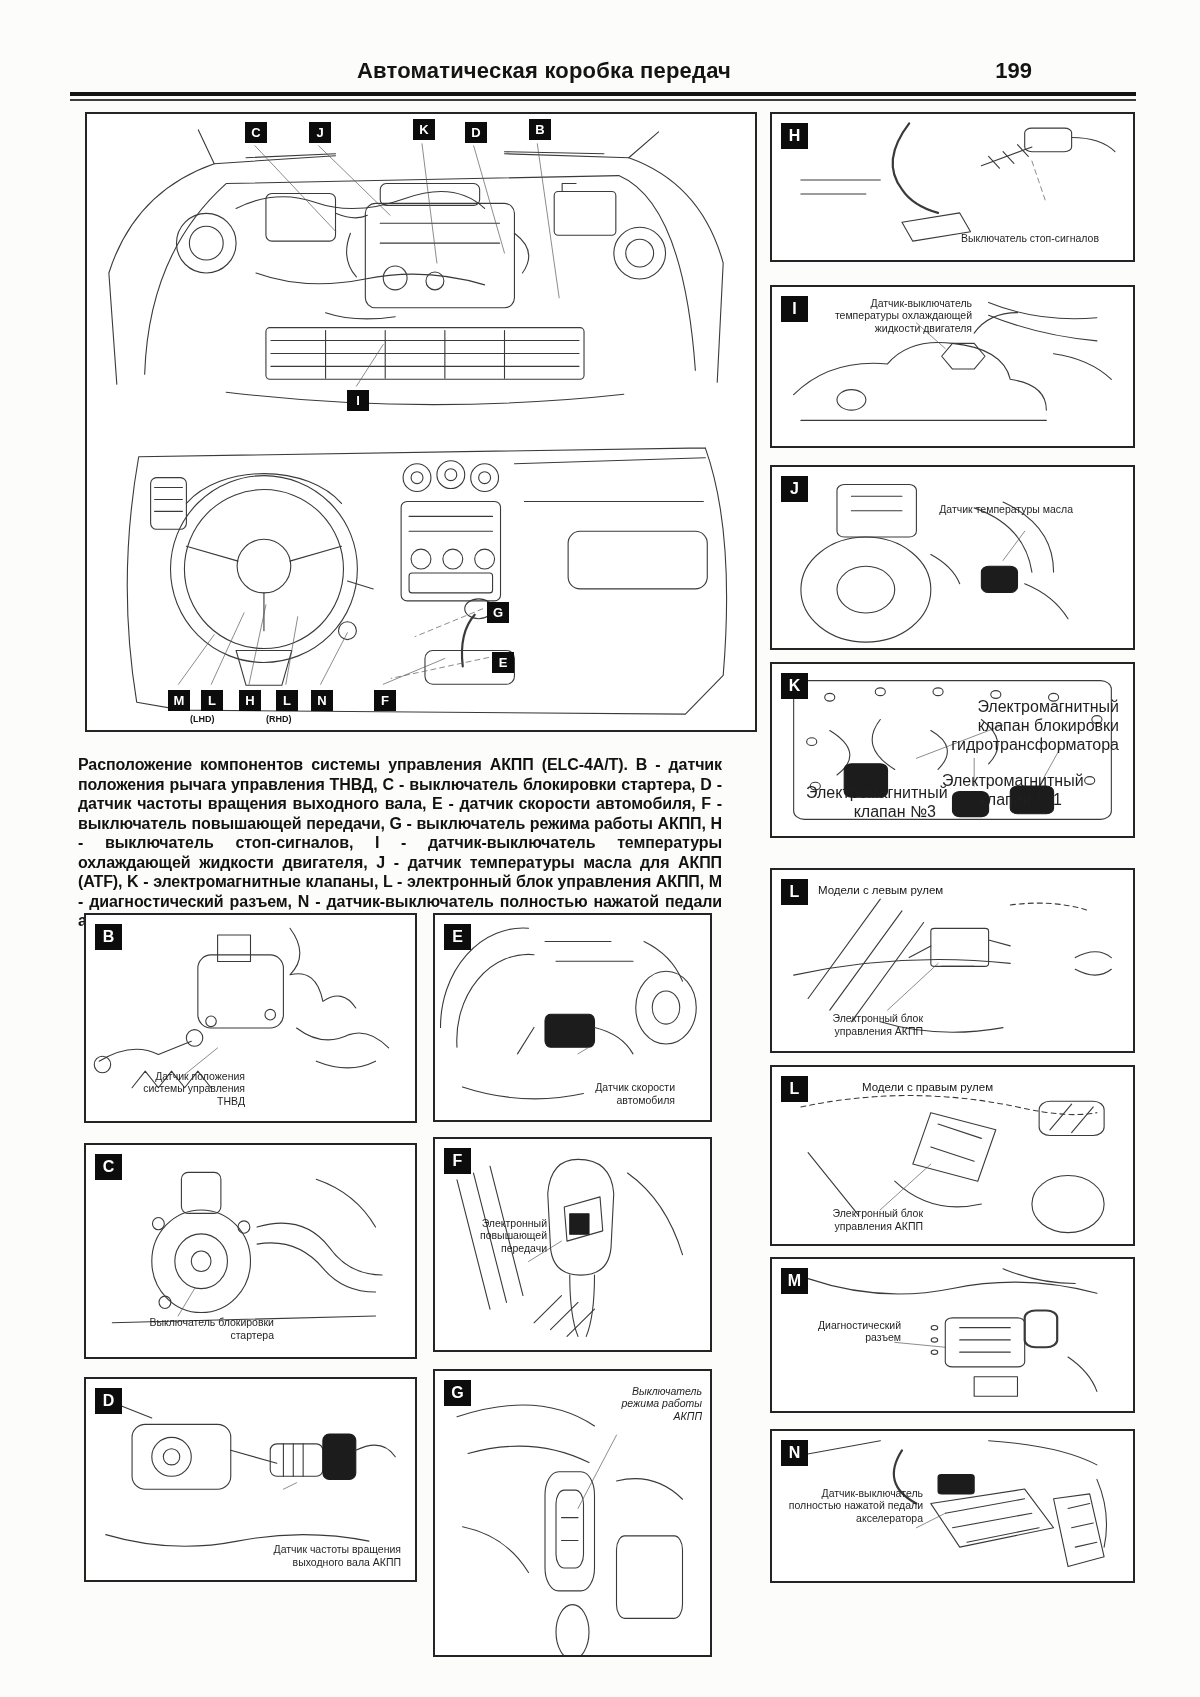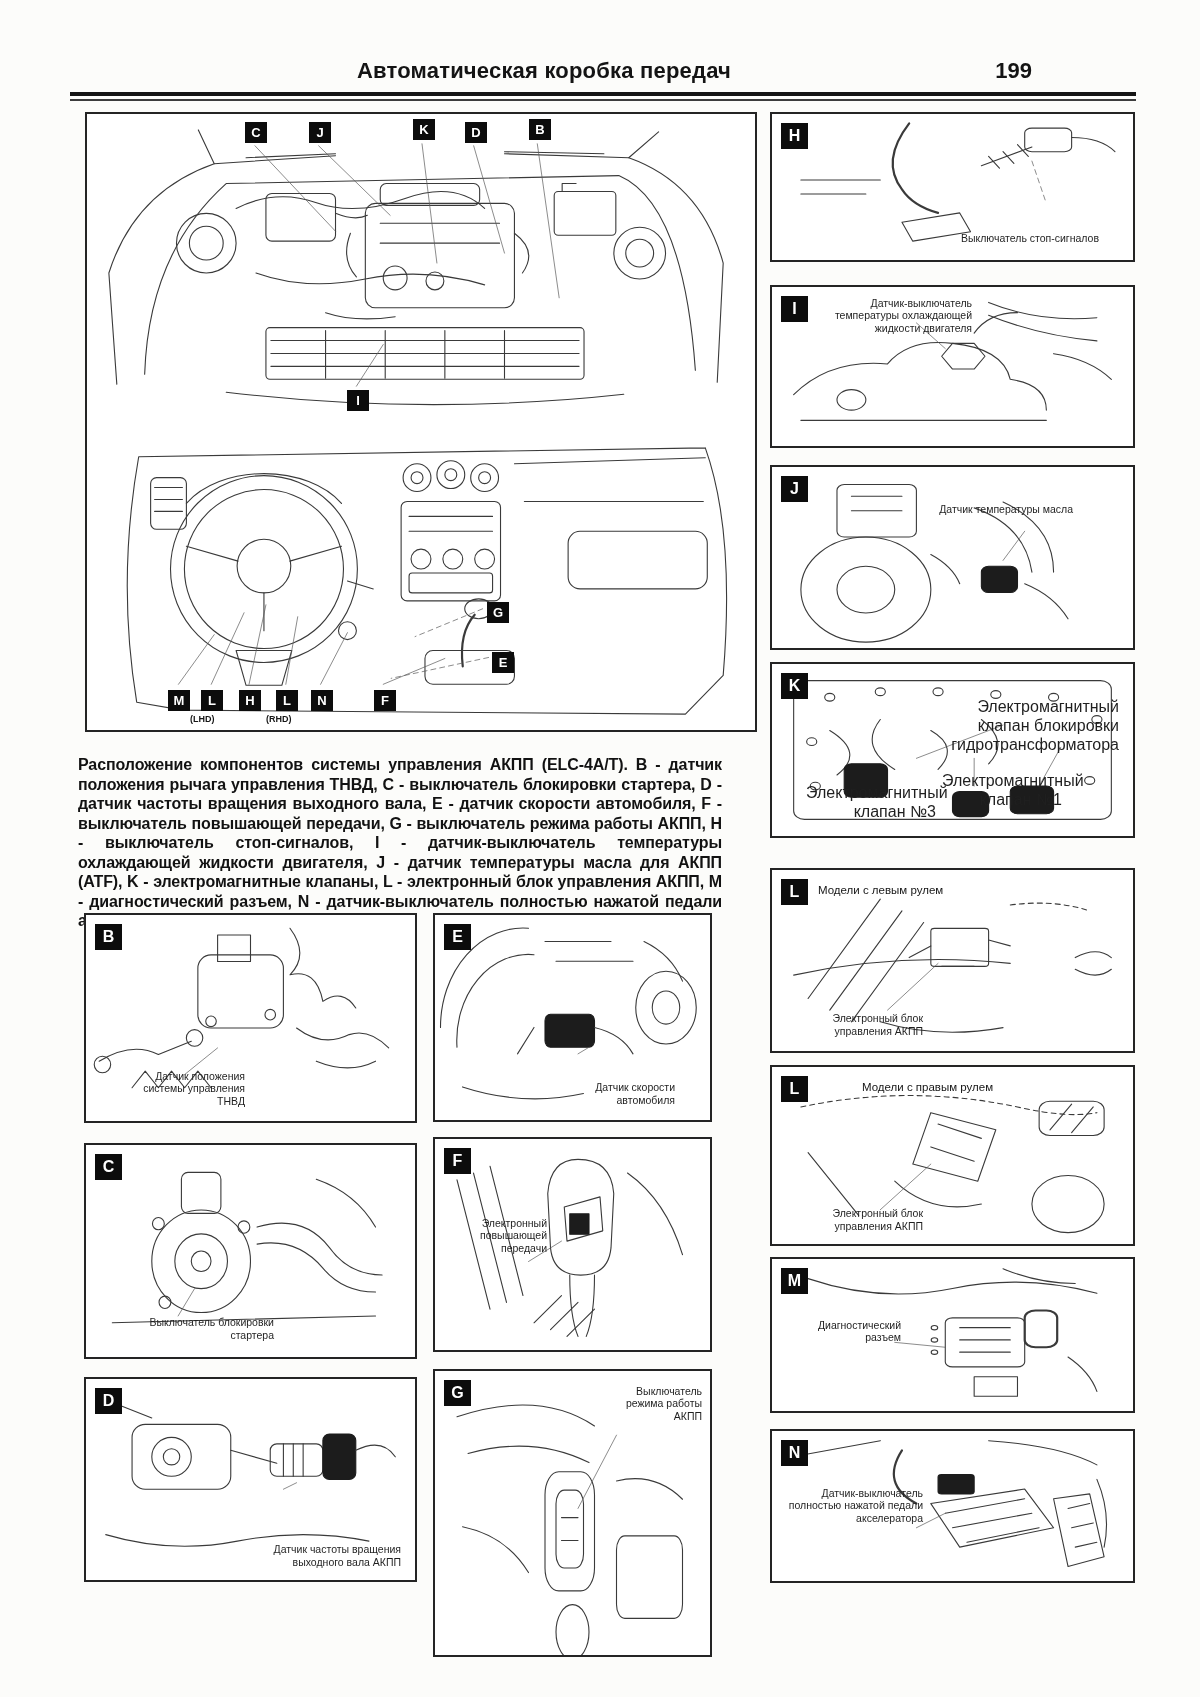--- a/index.html
+++ b/index.html
@@ -258,21 +258,21 @@
     <svg class="art" viewBox="0 0 100 62" preserveAspectRatio="none">
       <path d="M8,10 q30,-6 50,2 M12,18 q24,-4 44,2 M10,34 q16,2 24,10"></path>
       <rect x="40" y="22" width="18" height="26" rx="5"></rect>
       <rect x="44" y="26" width="10" height="17" rx="3"></rect>
       <path d="M46,32 h6 M46,37 h6"></path>
       <circle cx="50" cy="57" r="6"></circle>
       <rect x="66" y="36" width="24" height="18" rx="3"></rect>
       <path d="M66,24 q14,-2 24,4"></path>
       <path class="thin" d="M66,14 L52,30"></path>
     </svg>
-    <div class="cap" style="right:8px;top:14px;width:105px;">Выключатель режима работы АКПП</div>
+    <div class="cap" style="right:8px;top:14px;width:105px;font-style:italic;">Выключатель режима работы АКПП</div>
   </div>
 
   <div class="panel" style="left:770px;top:112px;width:365px;height:150px;">
     <div class="badge p-badge">
         <span>H</span>
       </div>
     <svg class="art" viewBox="0 0 100 62" preserveAspectRatio="none">
       <path class="thick" d="M38,4 q-8,16 -2,28 q3,7 10,10"></path>
       <path d="M36,46 l16,-4 l3,8 l-16,4 z"></path>
       <path d="M8,28 h22 M8,34 h18"></path>

